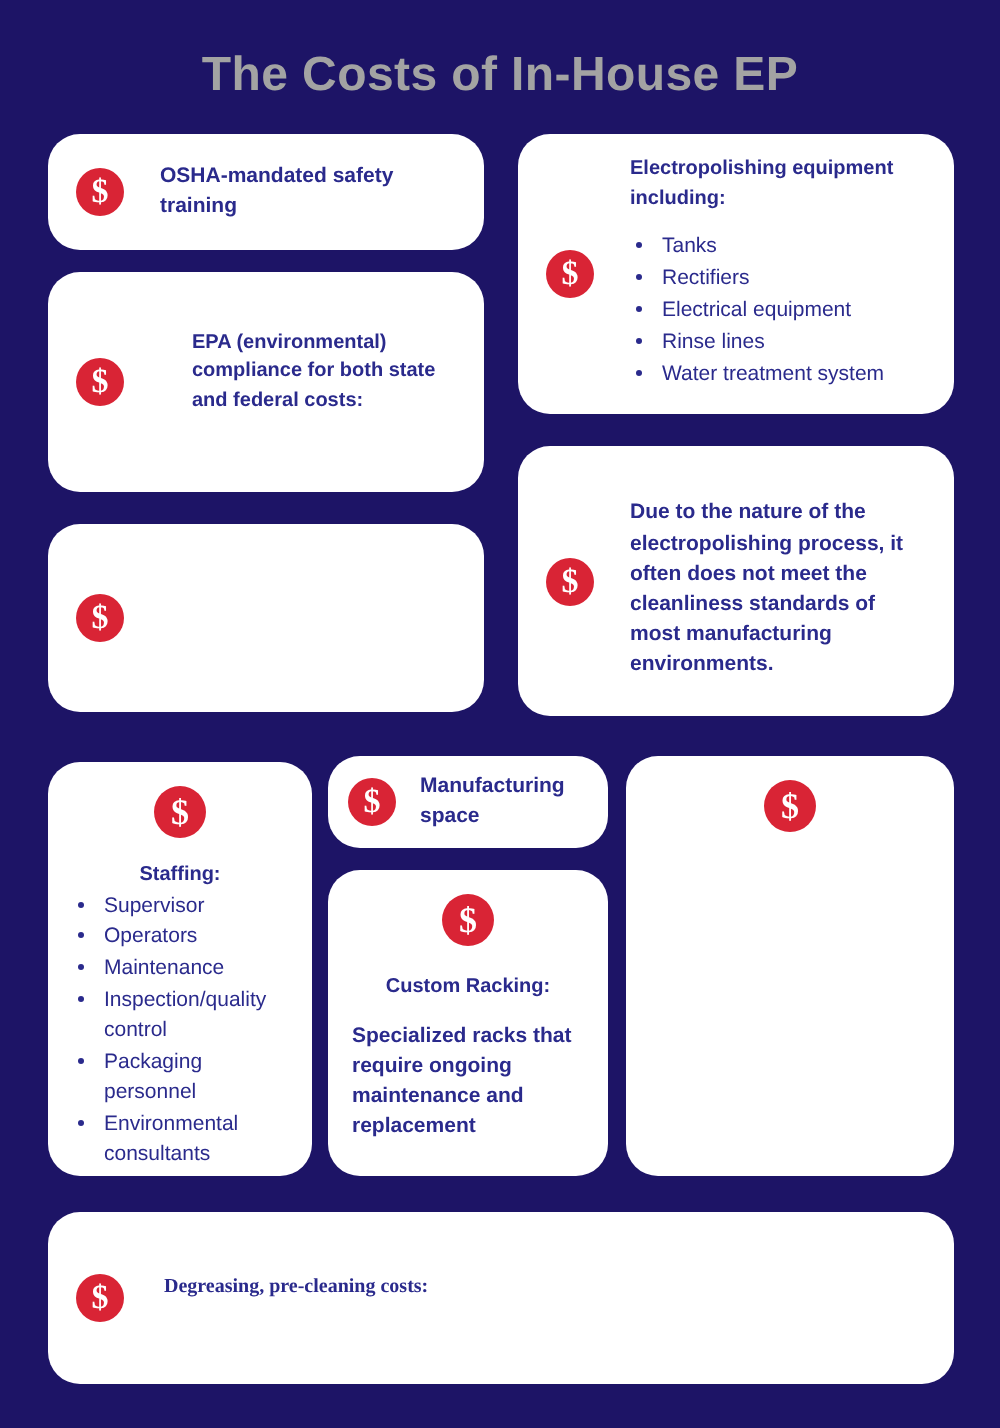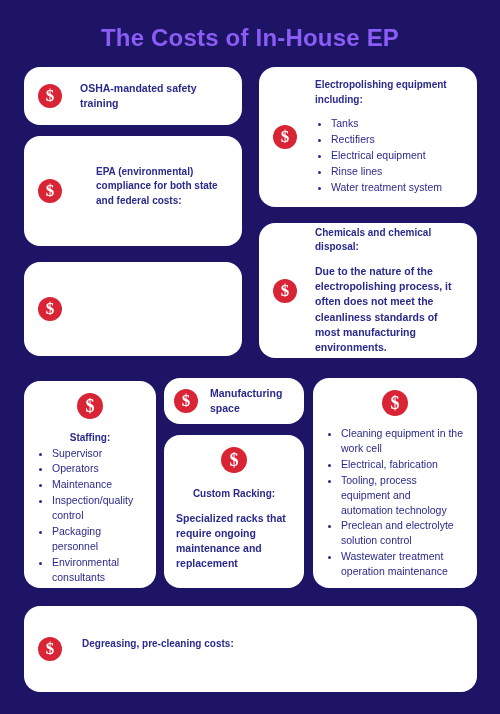--- a/index.html
+++ b/index.html
@@ -12,21 +12,21 @@
     background: #1d1466;
     font-family: "Liberation Sans", sans-serif;
     position: relative;
   }
   .page-title {
     position: absolute;
     top: 24px;
     left: 0;
     width: 500px;
     text-align: center;
-    color: #8b5cf6;
+    color: #a3a3a3;
     font-size: 24px;
     font-weight: bold;
     letter-spacing: 0.2px;
   }
   .card {
     position: absolute;
     background: #ffffff;
     border-radius: 16px;
     display: flex;
     align-items: center;
@@ -93,21 +93,21 @@
   #card-racking   { left: 164px; top: 435px; width: 140px; height: 153px; padding: 12px 12px; }
   #card-maint     { left: 313px; top: 378px; width: 164px; height: 210px; padding: 12px 12px; }
   #card-degrease  { left: 24px;  top: 606px; width: 453px; height: 86px;  padding: 0 14px; }
 
   .txtblock { flex: 1 1 auto; }
   #card-osha .txtblock   { margin-left: 18px; }
   #card-epa .txtblock    { margin-left: 34px; }
   #card-rework .txtblock { margin-left: 18px; }
   #card-equip .txtblock  { margin-left: 18px; }
   #card-chem .txtblock   { margin-left: 18px; }
-  #card-degrease .txtblock { margin-left: 20px; }
+  #card-degrease .txtblock { margin-left: 20px; font-family: Liberation Serif, serif; }
   #card-mfg .txtblock    { margin-left: 12px; text-align: left; }
 </style>
 </head>
 <body>
 
 <h1 class="page-title">The Costs of In-House EP</h1>
 
 <div class="card" id="card-osha">
   <div class="card-inner">
     <div class="coin">$</div>
@@ -147,21 +147,20 @@
         <li>Water treatment system</li>
       </ul>
     </div>
   </div>
 </div>
 
 <div class="card" id="card-chem">
   <div class="card-inner">
     <div class="coin">$</div>
     <div class="txtblock">
-      <div class="head-txt">Chemicals and chemical disposal:</div>
       <div class="gap"></div>
       <div class="body-txt">Due to the nature of the electropolishing process, it often does not meet the cleanliness standards of most manufacturing environments.</div>
     </div>
   </div>
 </div>
 
 <div class="card card-col" id="card-staffing">
   <div class="coin big" style="align-self:center;margin-bottom:12px;">$</div>
   <div class="head-txt">Staffing:</div>
   <div class="gap"></div>
@@ -187,27 +186,20 @@
 <div class="card card-col" id="card-racking">
   <div class="coin big" style="align-self:center;margin-bottom:14px;">$</div>
   <div class="head-txt">Custom Racking:</div>
   <div class="gap"></div>
   <div class="body-txt">Specialized racks that require ongoing maintenance and replacement</div>
 </div>
 
 <div class="card card-col" id="card-maint">
   <div class="coin big" style="align-self:center;margin-bottom:10px;">$</div>
   <div class="gap"></div>
-  <ul class="bullets">
-    <li>Cleaning equipment in the work cell</li>
-    <li>Electrical, fabrication</li>
-    <li>Tooling, process equipment and automation technology</li>
-    <li>Preclean and electrolyte solution control</li>
-    <li>Wastewater treatment operation maintenance</li>
-  </ul>
 </div>
 
 <div class="card" id="card-degrease">
   <div class="card-inner">
     <div class="coin">$</div>
     <div class="txtblock">
       <div class="head-txt">Degreasing, pre-cleaning costs:</div>
       <div class="gap"></div>
     </div>
   </div>

